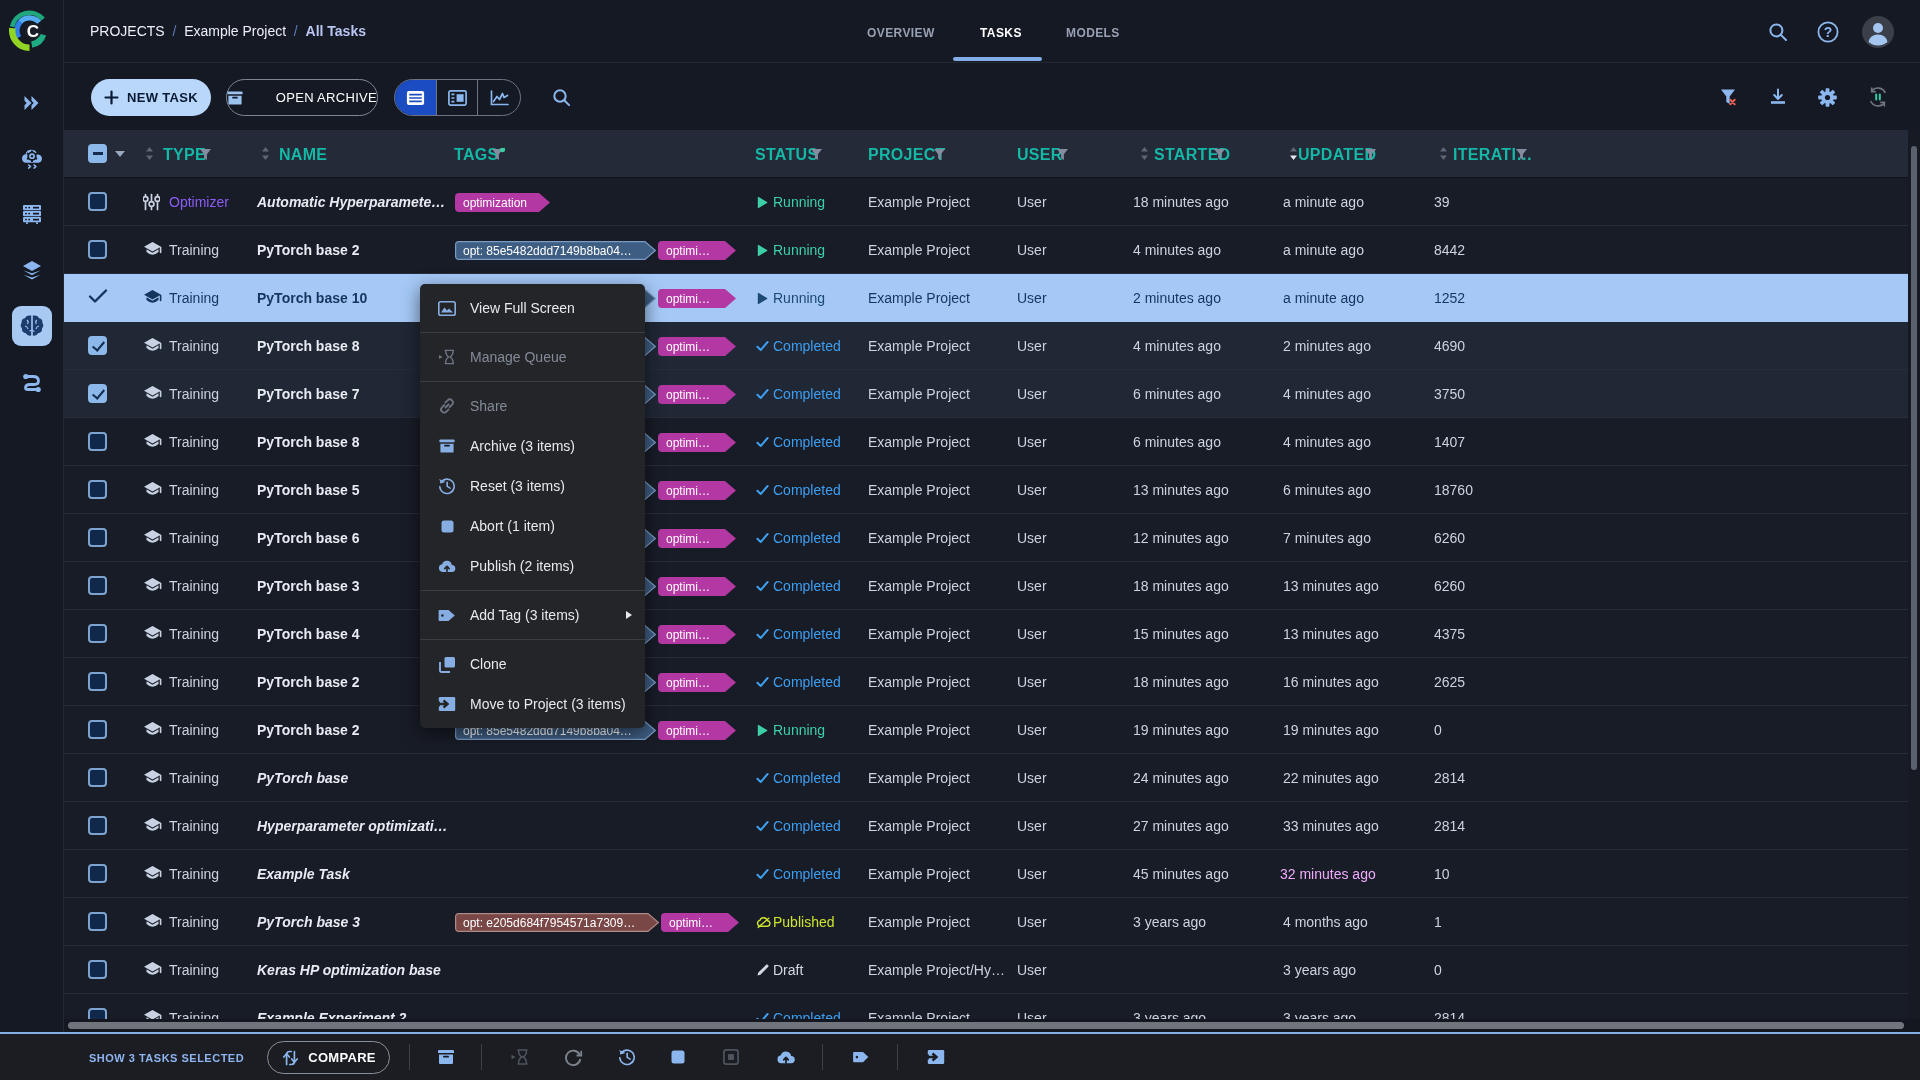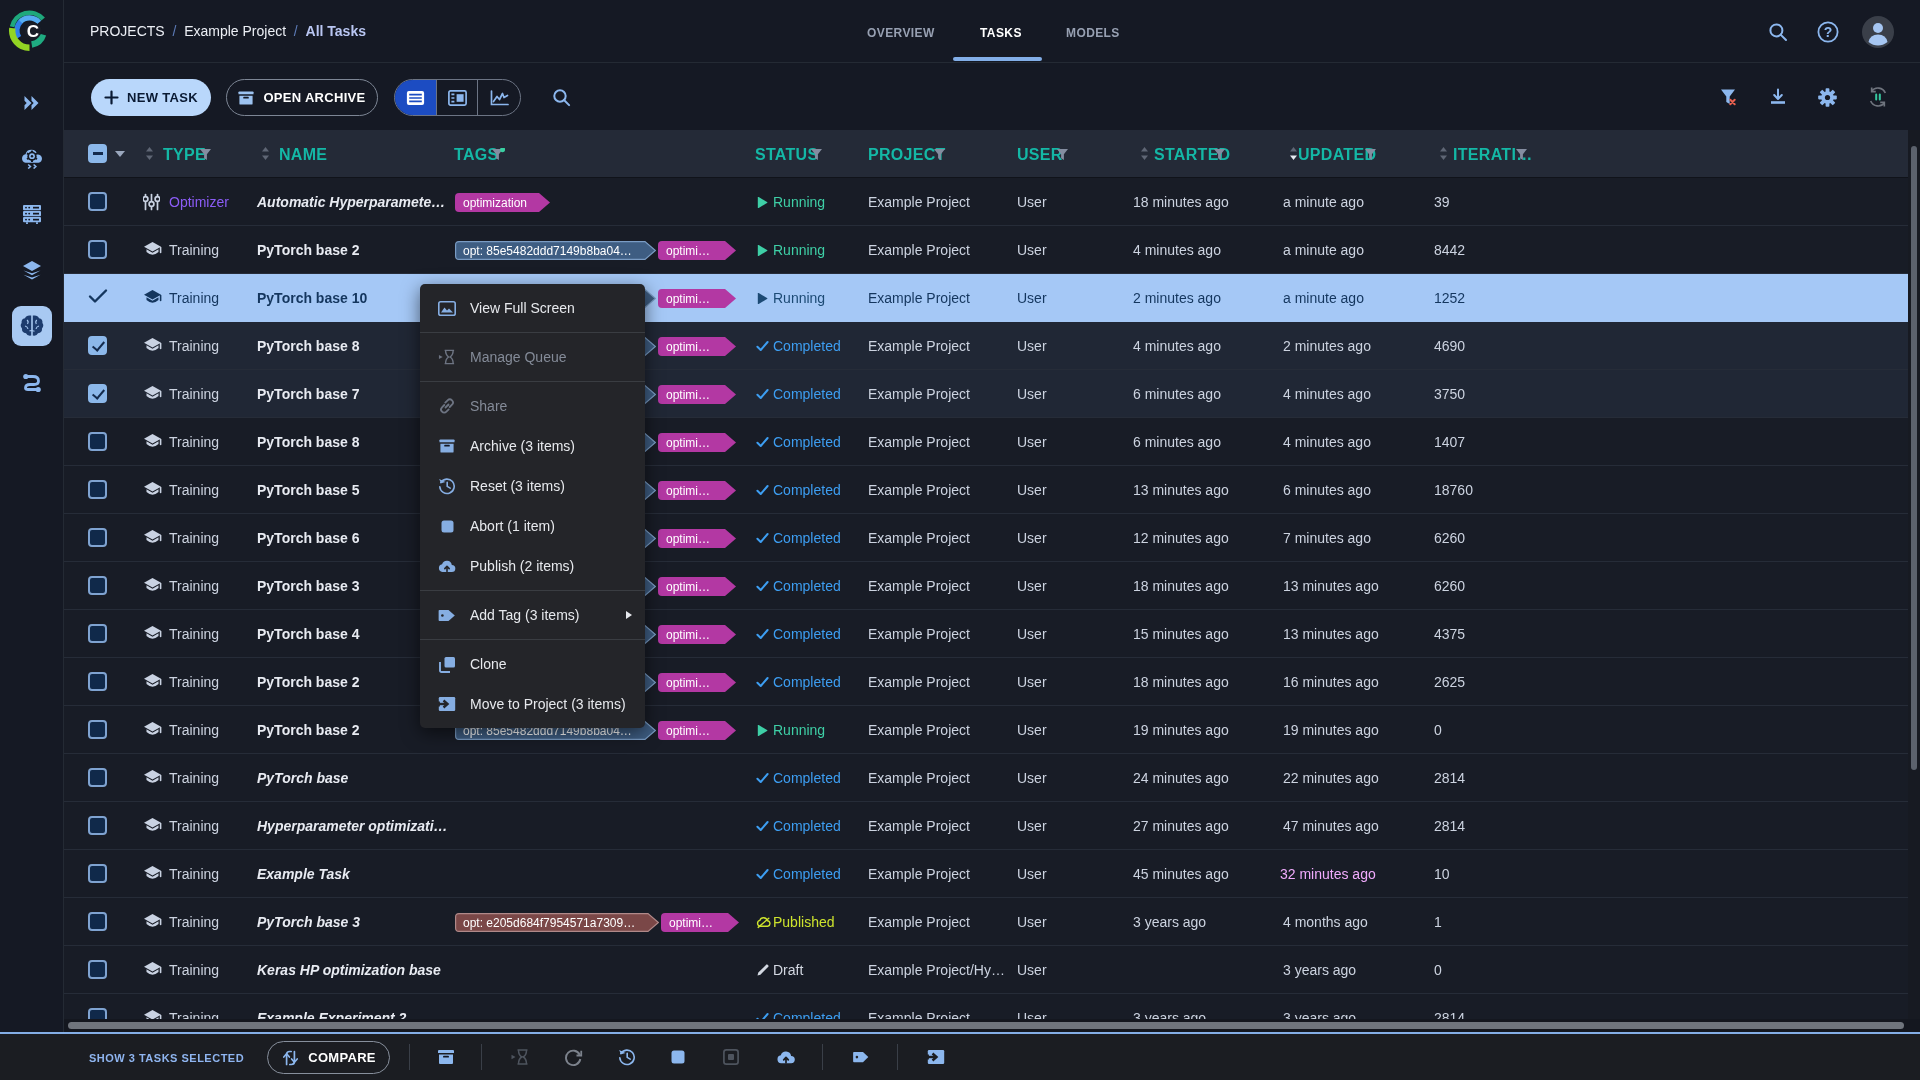--- a/index.html
+++ b/index.html
@@ -8,21 +8,21 @@
 .c1{color:#eceff5} .csl{color:#5d7cb8} .c2{color:#b9c6f2;font-weight:bold}
 .tab{position:absolute;top:26px;font-size:12px;font-weight:bold;letter-spacing:.4px;color:#97a0b2}
 .tab.on{color:#fff}
 #tabline{position:absolute;left:953px;top:57px;width:89px;height:3.5px;background:#82aee8;border-radius:2px}
 #sidebar{position:absolute;left:0;top:0;width:64px;height:1032px;background:#151924;border-right:1px solid #242a34;z-index:30}
 #logo{position:absolute;left:8px;top:8px}
 .sbic{position:absolute;left:32px;transform:translate(-50%,-50%);z-index:2}
 .sbact{position:absolute;left:12px;width:40px;height:40px;background:#a8c9f2;border-radius:9px}
 #toolbar{position:absolute;left:64px;top:64px;width:1856px;height:50px;background:#151924}
 #newtask{position:absolute;left:27px;top:15px;width:120px;height:37px;border-radius:19px;background:#b9d7fb;color:#0a1a33;font-size:13px;font-weight:bold;letter-spacing:.3px;display:flex;align-items:center;justify-content:center;gap:8px}
-#openarch{position:absolute;left:162px;top:15px;width:152px;height:37px;border-radius:19px;border:1px solid #7d8695;color:#fff;font-size:13px;font-weight:bold;letter-spacing:.3px;display:flex;align-items:center;justify-content:center;gap:9px}
+#openarch{position:absolute;left:162px;top:15px;width:152px;height:37px;border-radius:19px;border:1px solid #7d8695;color:#fff;font-size:13px;font-weight:normal;letter-spacing:.3px;display:flex;align-items:center;justify-content:space-between;gap:9px}
 #viewtg{position:absolute;left:330px;top:15px;width:127px;height:37px;border-radius:19px;border:1px solid #6c7484;display:flex;overflow:hidden}
 .vseg{width:42.33px;height:100%;display:flex;align-items:center;justify-content:center;border-right:1px solid #6c7484}
 .vseg.last{border-right:none}
 .vseg.active{background:#1c4cc2}
 #thead{position:absolute;left:64px;top:130px;width:1856px;height:48px;background:#242a37;border-bottom:1px solid #10131a}
 .hlab{position:absolute;top:16px;font-size:16px;font-weight:bold;letter-spacing:.3px;color:#14b8a6}
 #tbody{position:absolute;left:0;top:0;width:1920px;height:1020px;overflow:hidden}
 .row{position:absolute;left:64px;width:1844px;height:48px;background:#181c26;border-bottom:1px solid #262c38}
 .row.chk{background:#202735}
 .row.sel{background:#a5c8f6;border-bottom:1px solid #a5c8f6}
@@ -656,21 +656,21 @@
           <span class="sticon">
             <svg width="13" height="12" viewBox="0 0 13 12" style="">
               <path d="M1.4 6.8 L4.7 10 L11.6 2" fill="none" stroke="#3d9ef2" stroke-width="2" stroke-linecap="round" stroke-linejoin="round"></path>
             </svg>
           </span>
           <span style="color:#3d9ef2">Completed</span>
         </div>
 <div class="cell txt" style="left:804px;color:#ccd3e0">Example Project</div>
 <div class="cell txt" style="left:953px;color:#ccd3e0">User</div>
 <div class="cell txt" style="left:1069px;color:#ccd3e0">27 minutes ago</div>
-<div class="cell txt" style="left:1219px;color:#ccd3e0">47 minutes ago</div>
+<div class="cell txt" style="left:1219px;color:#ccd3e0">33 minutes ago</div>
 <div class="cell txt" style="left:1370px;color:#ccd3e0">2814</div>
       </div>
 <div class="row" style="top:850px">
         <div class="cb"></div>
 <div class="cell" style="left:79px;top:15px">
           <svg width="19" height="17" viewBox="0 0 19 17" style="">
             <path d="M9.5 1 L18 5.8 L9.5 10.6 L1 5.8 Z" fill="#c9d2e2"></path>
             <path d="M3.5 8.2 L3.5 11 Q9.5 16.4 15.5 11 L15.5 8.2 L9.5 11.8 Z" fill="#c9d2e2"></path>
             <path d="M17.6 6.5 V11.5" stroke="#c9d2e2" stroke-width="1.6" stroke-linecap="round"></path>
           </svg>

